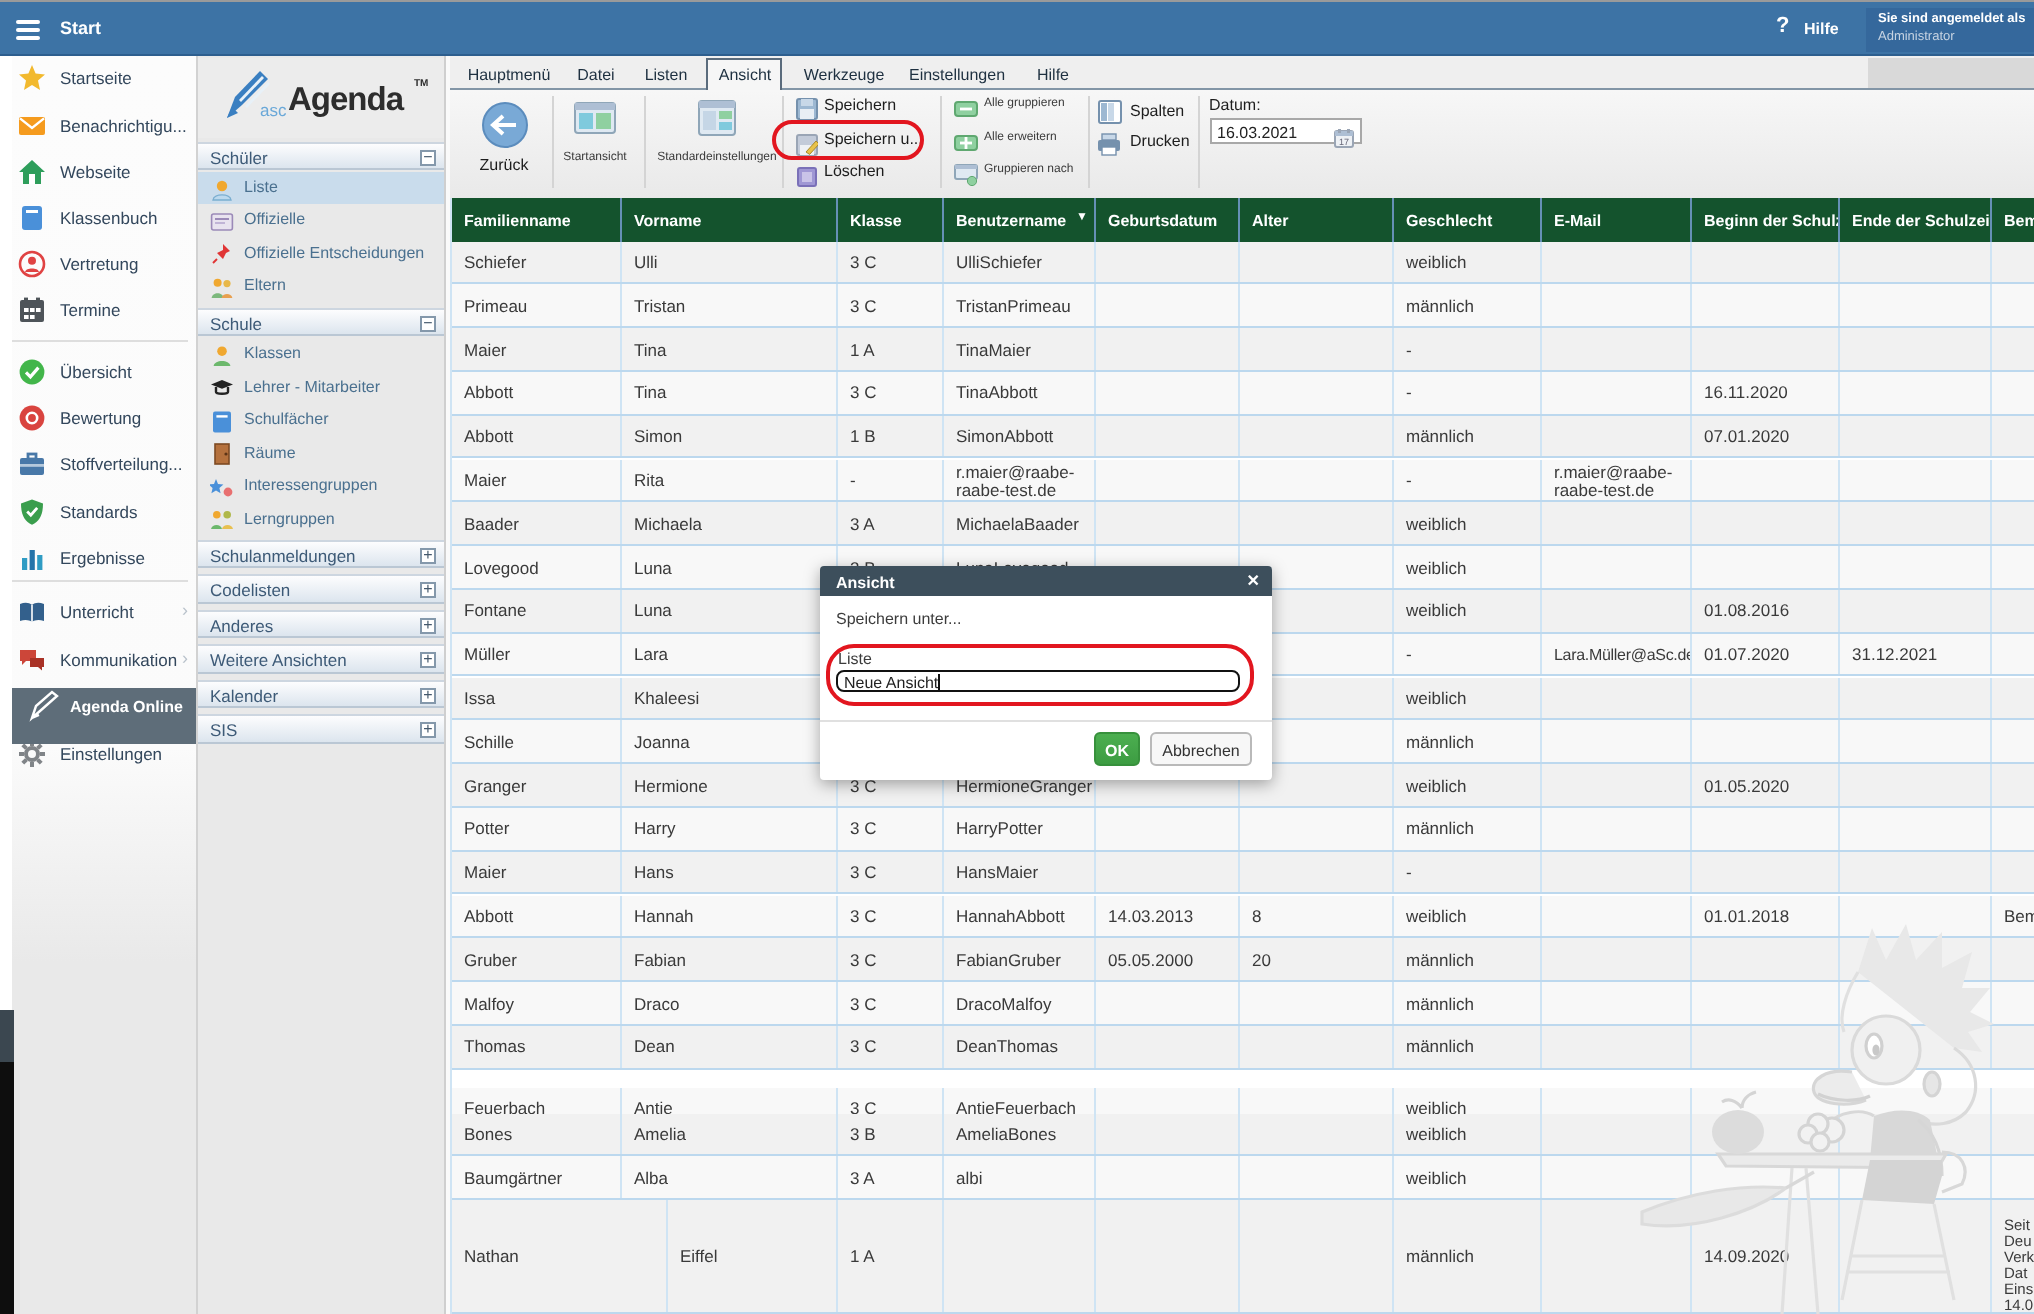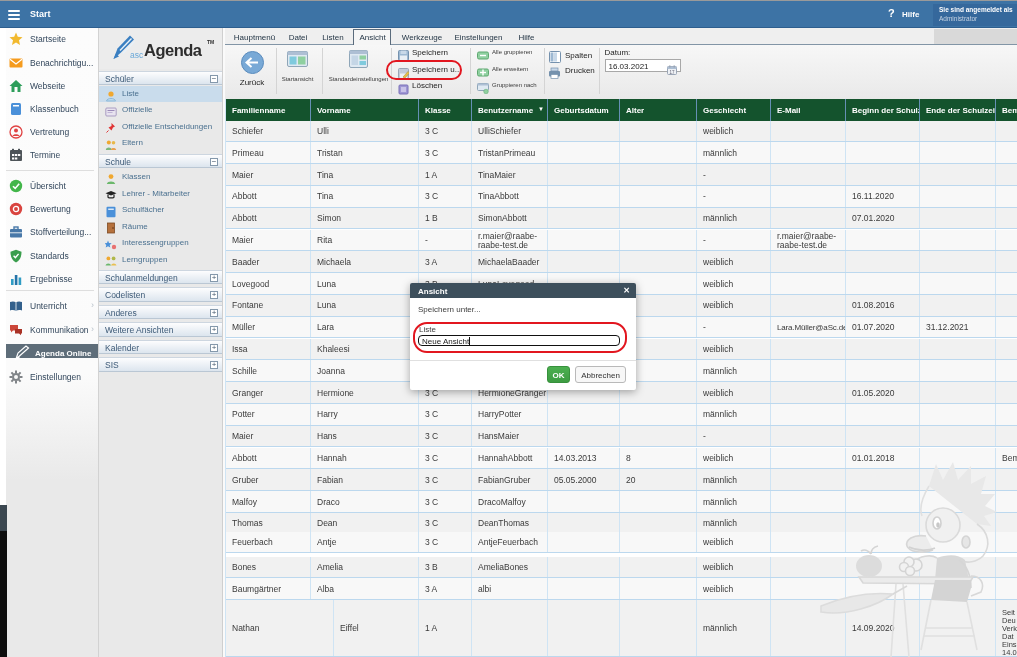--- a/index.html
+++ b/index.html
@@ -15,21 +15,21 @@
 #adminbox{left:933px;top:3.5px;width:84px;height:22px;background:#35689c;padding:2.5px 0 0 6px;}
 #adminbox .l1{color:#fff;font-size:6.5px;font-weight:bold;white-space:nowrap;}
 #adminbox .l2{color:#c6d3e2;font-size:6.5px;margin-top:2px;}
 
 #sb1{left:0;top:27.5px;width:99px;height:629.5px;background:linear-gradient(180deg,#fcfcfc 0%,#fbfbfb 55%,#e9e9e9 72%,#e9e9e9 100%);border-right:1px solid #d2d2d2;}
 .s1item{position:absolute;left:0;width:98px;height:20px;}
 .s1item .ic{position:absolute;left:9px;top:3px;width:14px;height:14px;}
 .s1item .tx{position:absolute;left:30px;top:5px;font-size:8.5px;color:#33475c;white-space:nowrap;}
 .s1item .ch{position:absolute;right:4px;top:4px;font-size:9px;color:#b9c2cb;}
 .s1sep{position:absolute;left:4px;width:90px;height:1px;background:#dedede;}
-#agOn{left:6px;top:343.5px;width:92px;height:14px;background:#5e6d79;}
+#agOn{left:6px;top:343.5px;width:92px;height:28px;background:#5e6d79;}
 #agOn .tx{color:#fff;font-weight:bold;font-size:8px;position:absolute;left:29px;top:5.5px;white-space:nowrap;}
 #dk1{left:0;top:505px;width:7px;height:26px;background:#3b4750;}
 #dk2{left:0;top:531px;width:7px;height:126px;background:#0e0e0e;}
 
 #sb2{left:99px;top:27.5px;width:124px;height:629.5px;background:#e9e9e9;border-right:1px solid #cfcfcf;}
 #logo{left:99px;top:29px;width:123px;height:39.5px;background:#ececec;}
 .p2hdr{position:absolute;left:99px;width:123px;height:14.5px;background:linear-gradient(180deg,#fdfdfe,#dce5ee);border-top:1px solid #cdd6e0;border-bottom:1px solid #bac7d4;color:#3d5a77;font-size:8.5px;padding:2px 0 0 6px;}
 .p2hdr .pm{position:absolute;right:4px;top:3px;width:8px;height:8px;border:1px solid #8498ab;background:#fff;font-size:8px;line-height:5.5px;text-align:center;color:#44586c;}
 .p2it{position:absolute;left:99px;width:116px;height:16.5px;}
 .p2it .ic{position:absolute;left:6px;top:2px;width:12px;height:12px;}
@@ -666,21 +666,21 @@
       <div class="c odd" style="width:53px;">3 C</div>
       <div class="c odd" style="width:76px;">DeanThomas</div>
       <div class="c odd" style="width:72px;"></div>
       <div class="c odd" style="width:77px;"></div>
       <div class="c odd" style="width:74px;">männlich</div>
       <div class="c odd" style="width:75px;"></div>
       <div class="c odd" style="width:74px;"></div>
       <div class="c odd" style="width:76px;"></div>
       <div class="c odd" style="width:22px;"></div>
     </div>
-    <div class="trow" style="top:433px;height:21.8px;">
+    <div class="trow" style="top:445px;height:21.8px;">
       <div class="c even" style="width:85px;">Feuerbach</div>
       <div class="c even" style="width:108px;">Antje</div>
       <div class="c even" style="width:53px;">3 C</div>
       <div class="c even" style="width:76px;">AntjeFeuerbach</div>
       <div class="c even" style="width:72px;"></div>
       <div class="c even" style="width:77px;"></div>
       <div class="c even" style="width:74px;">weiblich</div>
       <div class="c even" style="width:75px;"></div>
       <div class="c even" style="width:74px;"></div>
       <div class="c even" style="width:76px;"></div>

